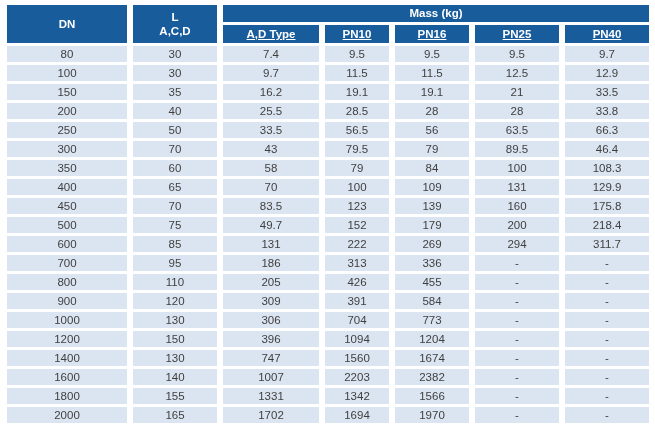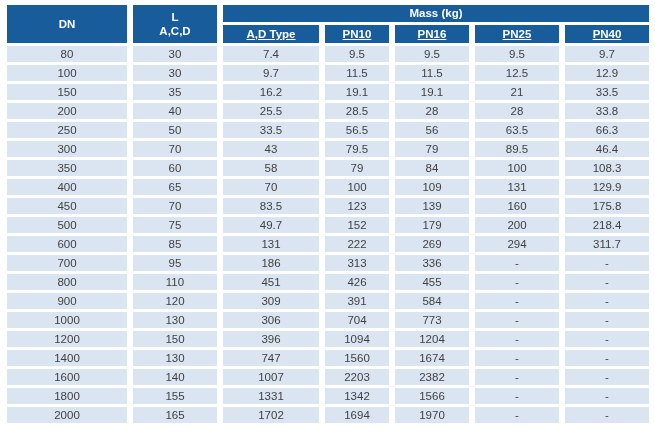--- a/index.html
+++ b/index.html
@@ -190,21 +190,21 @@
           <td>95</td>
           <td>186</td>
           <td>313</td>
           <td>336</td>
           <td>-</td>
           <td>-</td>
         </tr>
         <tr>
           <td>800</td>
           <td>110</td>
-          <td>451</td>
+          <td>205</td>
           <td>426</td>
           <td>455</td>
           <td>-</td>
           <td>-</td>
         </tr>
         <tr>
           <td>900</td>
           <td>120</td>
           <td>309</td>
           <td>391</td>

